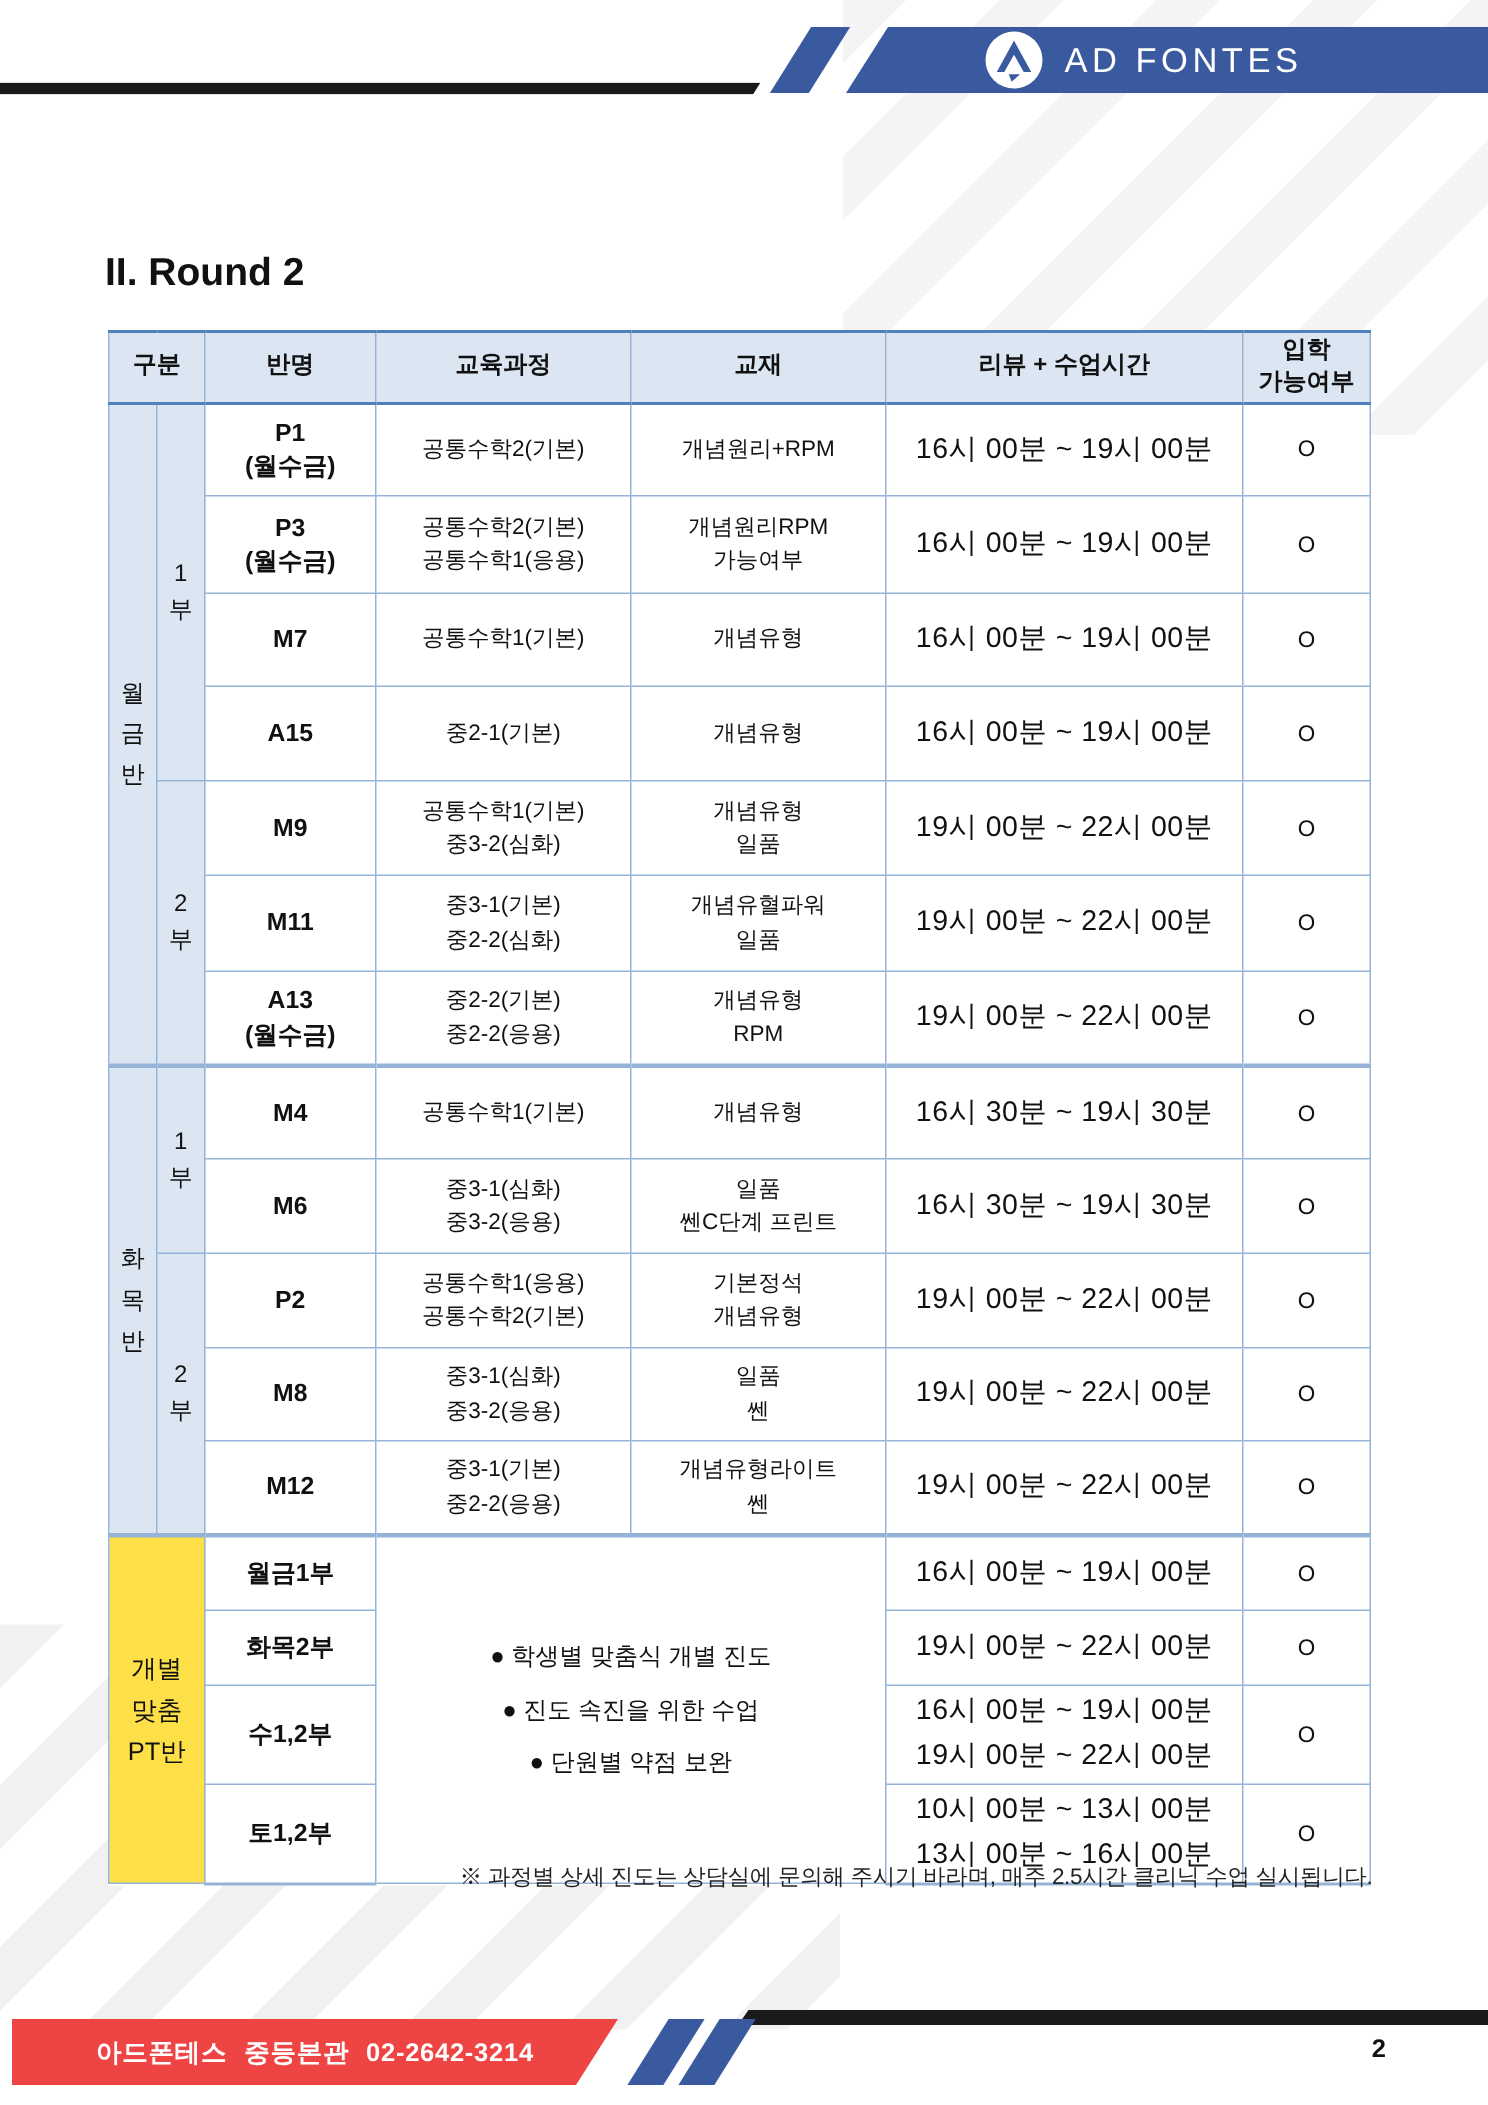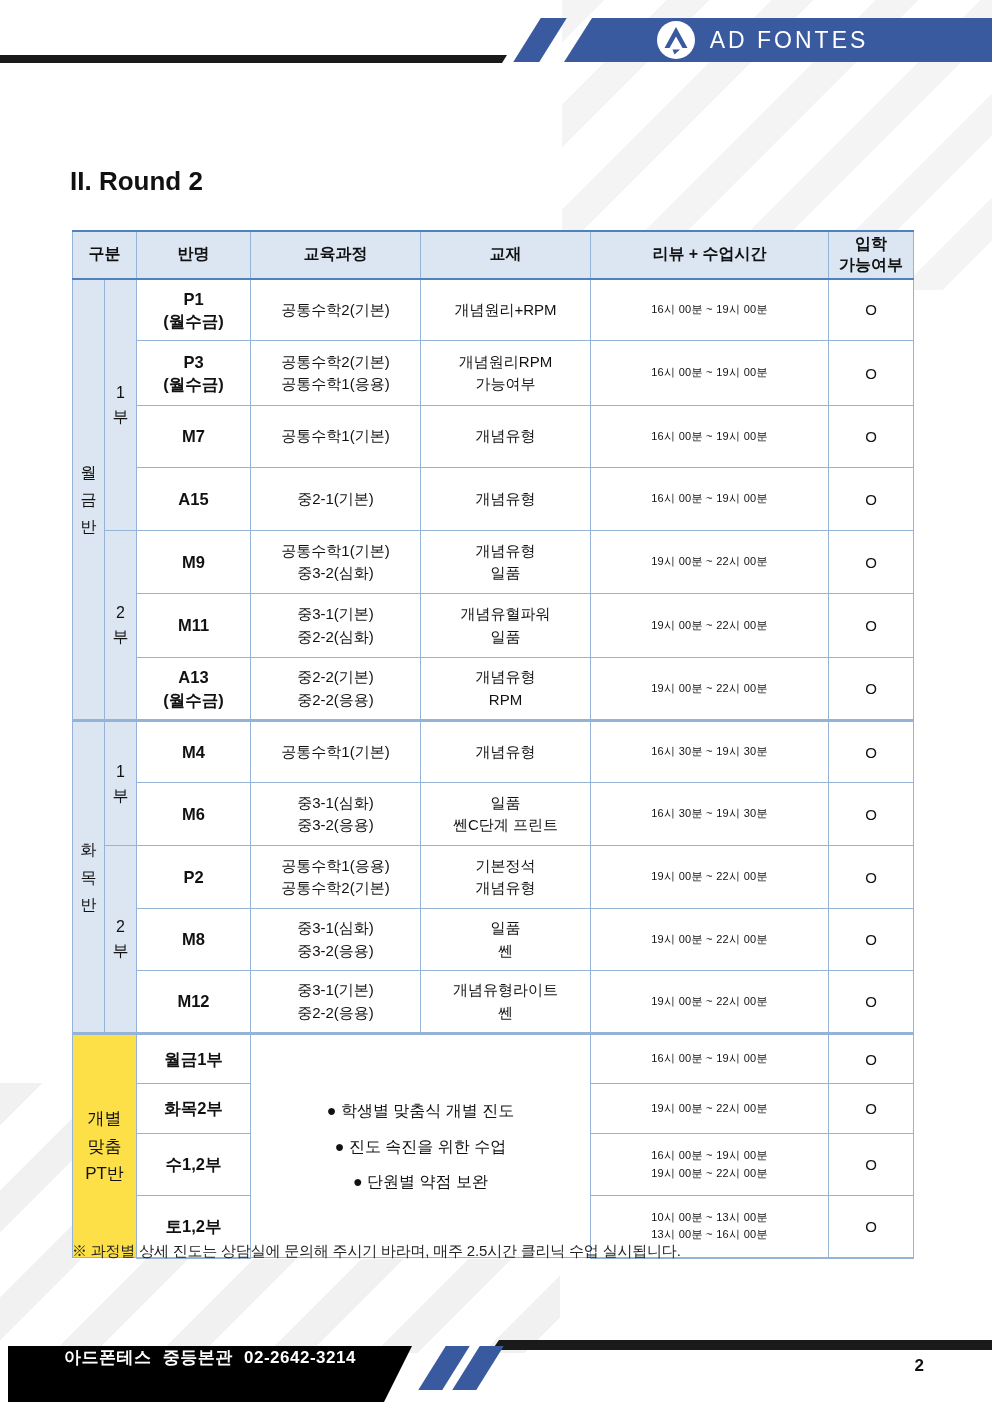--- a/index.html
+++ b/index.html
@@ -31,53 +31,53 @@
     display:flex; align-items:center; justify-content:center; gap:14px; z-index:2;
   }
   .brand-text {
     color:#ffffff; font-weight:normal; font-size:23px; letter-spacing:3px; padding-right:26px;
   }
   
   .title {
     position:absolute; left:70px; top:166px; font-size:26px; font-weight:bold; color:#111; z-index:3;
   }
   
-  .tablewrap { position:absolute; left:72px; top:230px; z-index:3; }
+  .tablewrap { position:absolute; left:72px; top:220px; z-index:3; }
   table.sched { border-collapse:collapse; table-layout:fixed; width:841px; background:#fff; }
   table.sched td, table.sched th {
     border:1px solid #95b3d7; text-align:center; vertical-align:middle;
     white-space:pre-line; padding:2px 4px; box-sizing:border-box; color:#111;
   }
   table.sched thead th {
     background:#dce6f2; font-size:16px; font-weight:bold; line-height:1.3;
     border-top:2px solid #4f81bd; border-bottom:2px solid #4f81bd;
   }
   td.grp { background:#dce6f2; font-size:16px; line-height:1.7; font-weight:normal; }
   td.grp-part { background:#dce6f2; font-size:16px; line-height:1.5; }
   td.grp-pt { background:#fde047; font-size:17px; line-height:1.6; }
   td.cname { font-size:16.5px; line-height:1.35;font-weight:bold; }
   td.curr  { font-size:15px;   line-height:1.5; }
   td.tb    { font-size:15px;   line-height:1.5; }
-  td.time  { font-size:11px; line-height:1.6; letter-spacing:0.3px; }
+  td.time  { font-size:19px; line-height:1.6; letter-spacing:0.3px; }
   td.adm   { font-size:15px; }
   tr.sep > td { border-top:3px solid #95b3d7; }
   tr.last > td { border-bottom:2px solid #95b3d7; }
   td.ptnotes {
     text-align:left; padding-left:32px; font-size:16px; line-height:2.2; vertical-align:middle;
   }
   
   .footnote {
-    position:absolute; left:72px; top:1242px; width:843px; text-align:left;
+    position:absolute; left:72px; top:1242px; width:843px; text-align:right;
     font-size:15px; color:#222; z-index:3; letter-spacing:-0.2px;
   }
   
   .ftr-banner {
-    position:absolute; left:8px; top:1346px; width:404px; height:56px; background:#000000;
+    position:absolute; left:8px; top:1346px; width:404px; height:44px; background:#ef4444;
     clip-path:polygon(0 0, 100% 0, calc(100% - 28px) 100%, 0 100%);
-    display:flex; justify-content:center; z-index:2;
+    display:flex; align-items:center; justify-content:center; z-index:2;
   }
   .ftr-banner-text { color:#fff; font-weight:bold; font-size:17px; letter-spacing:0.5px; word-spacing:6px; }
   .ftr-stripe-a, .ftr-stripe-b {
     position:absolute; top:1346px; width:24px; height:44px; background:#3a5aa0;
     transform:skewX(-32deg); z-index:2;
   }
   .ftr-stripe-a { left:432px; }
   .ftr-stripe-b { left:466px; }
   .ftr-blackbar {
     position:absolute; left:492px; top:1340px; width:500px; height:10px; background:#1a1a1a;

